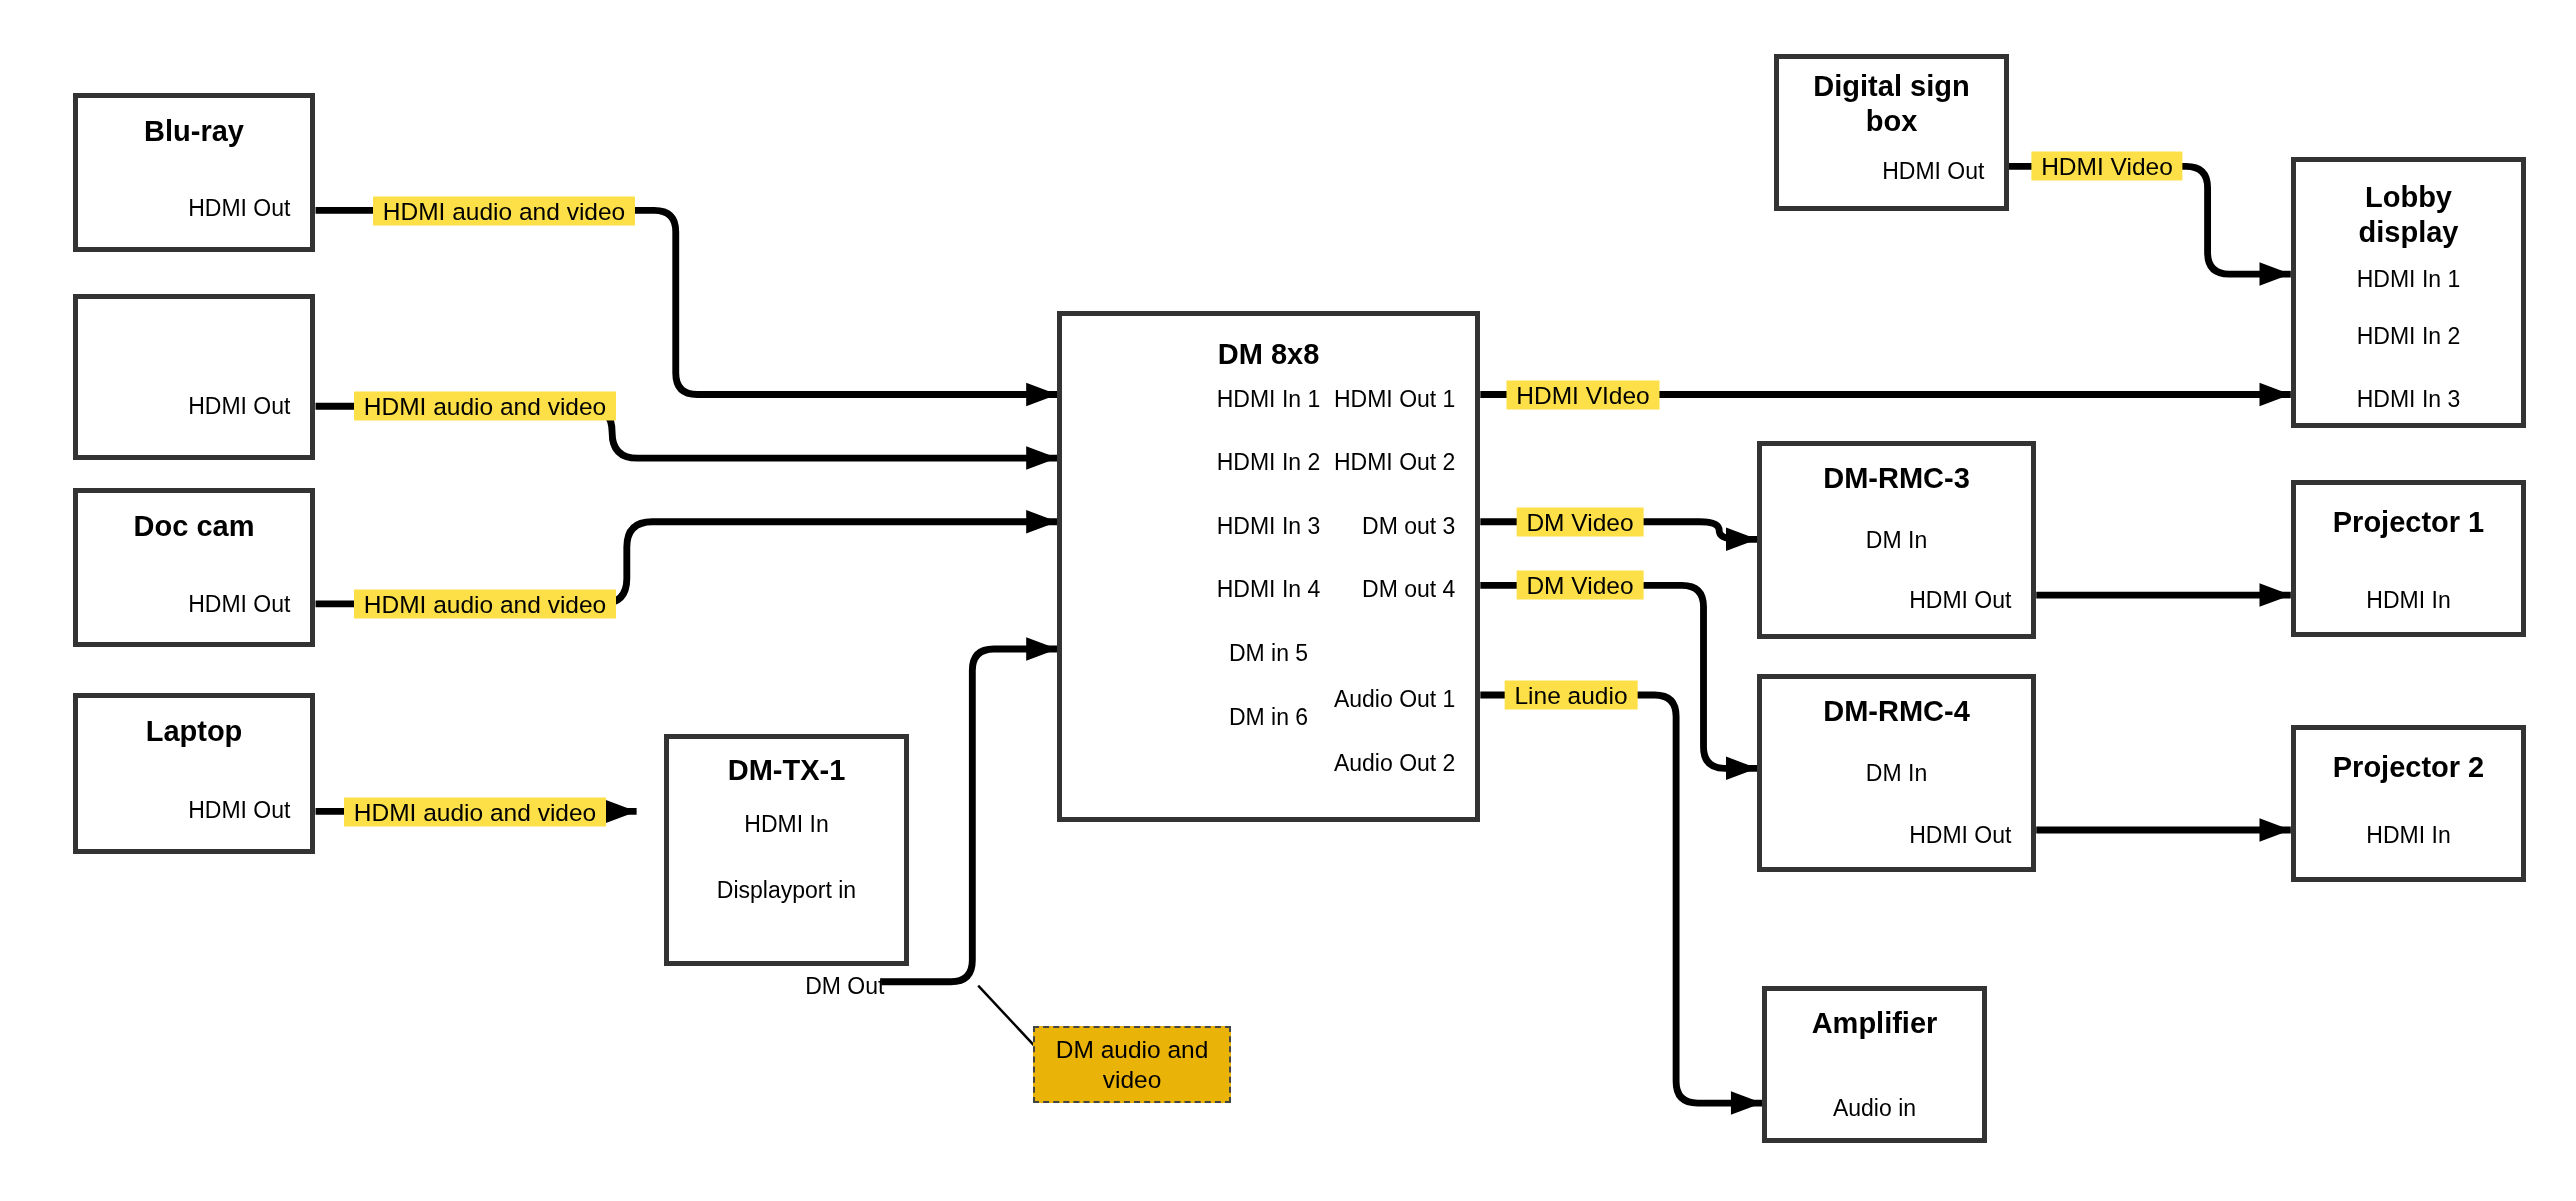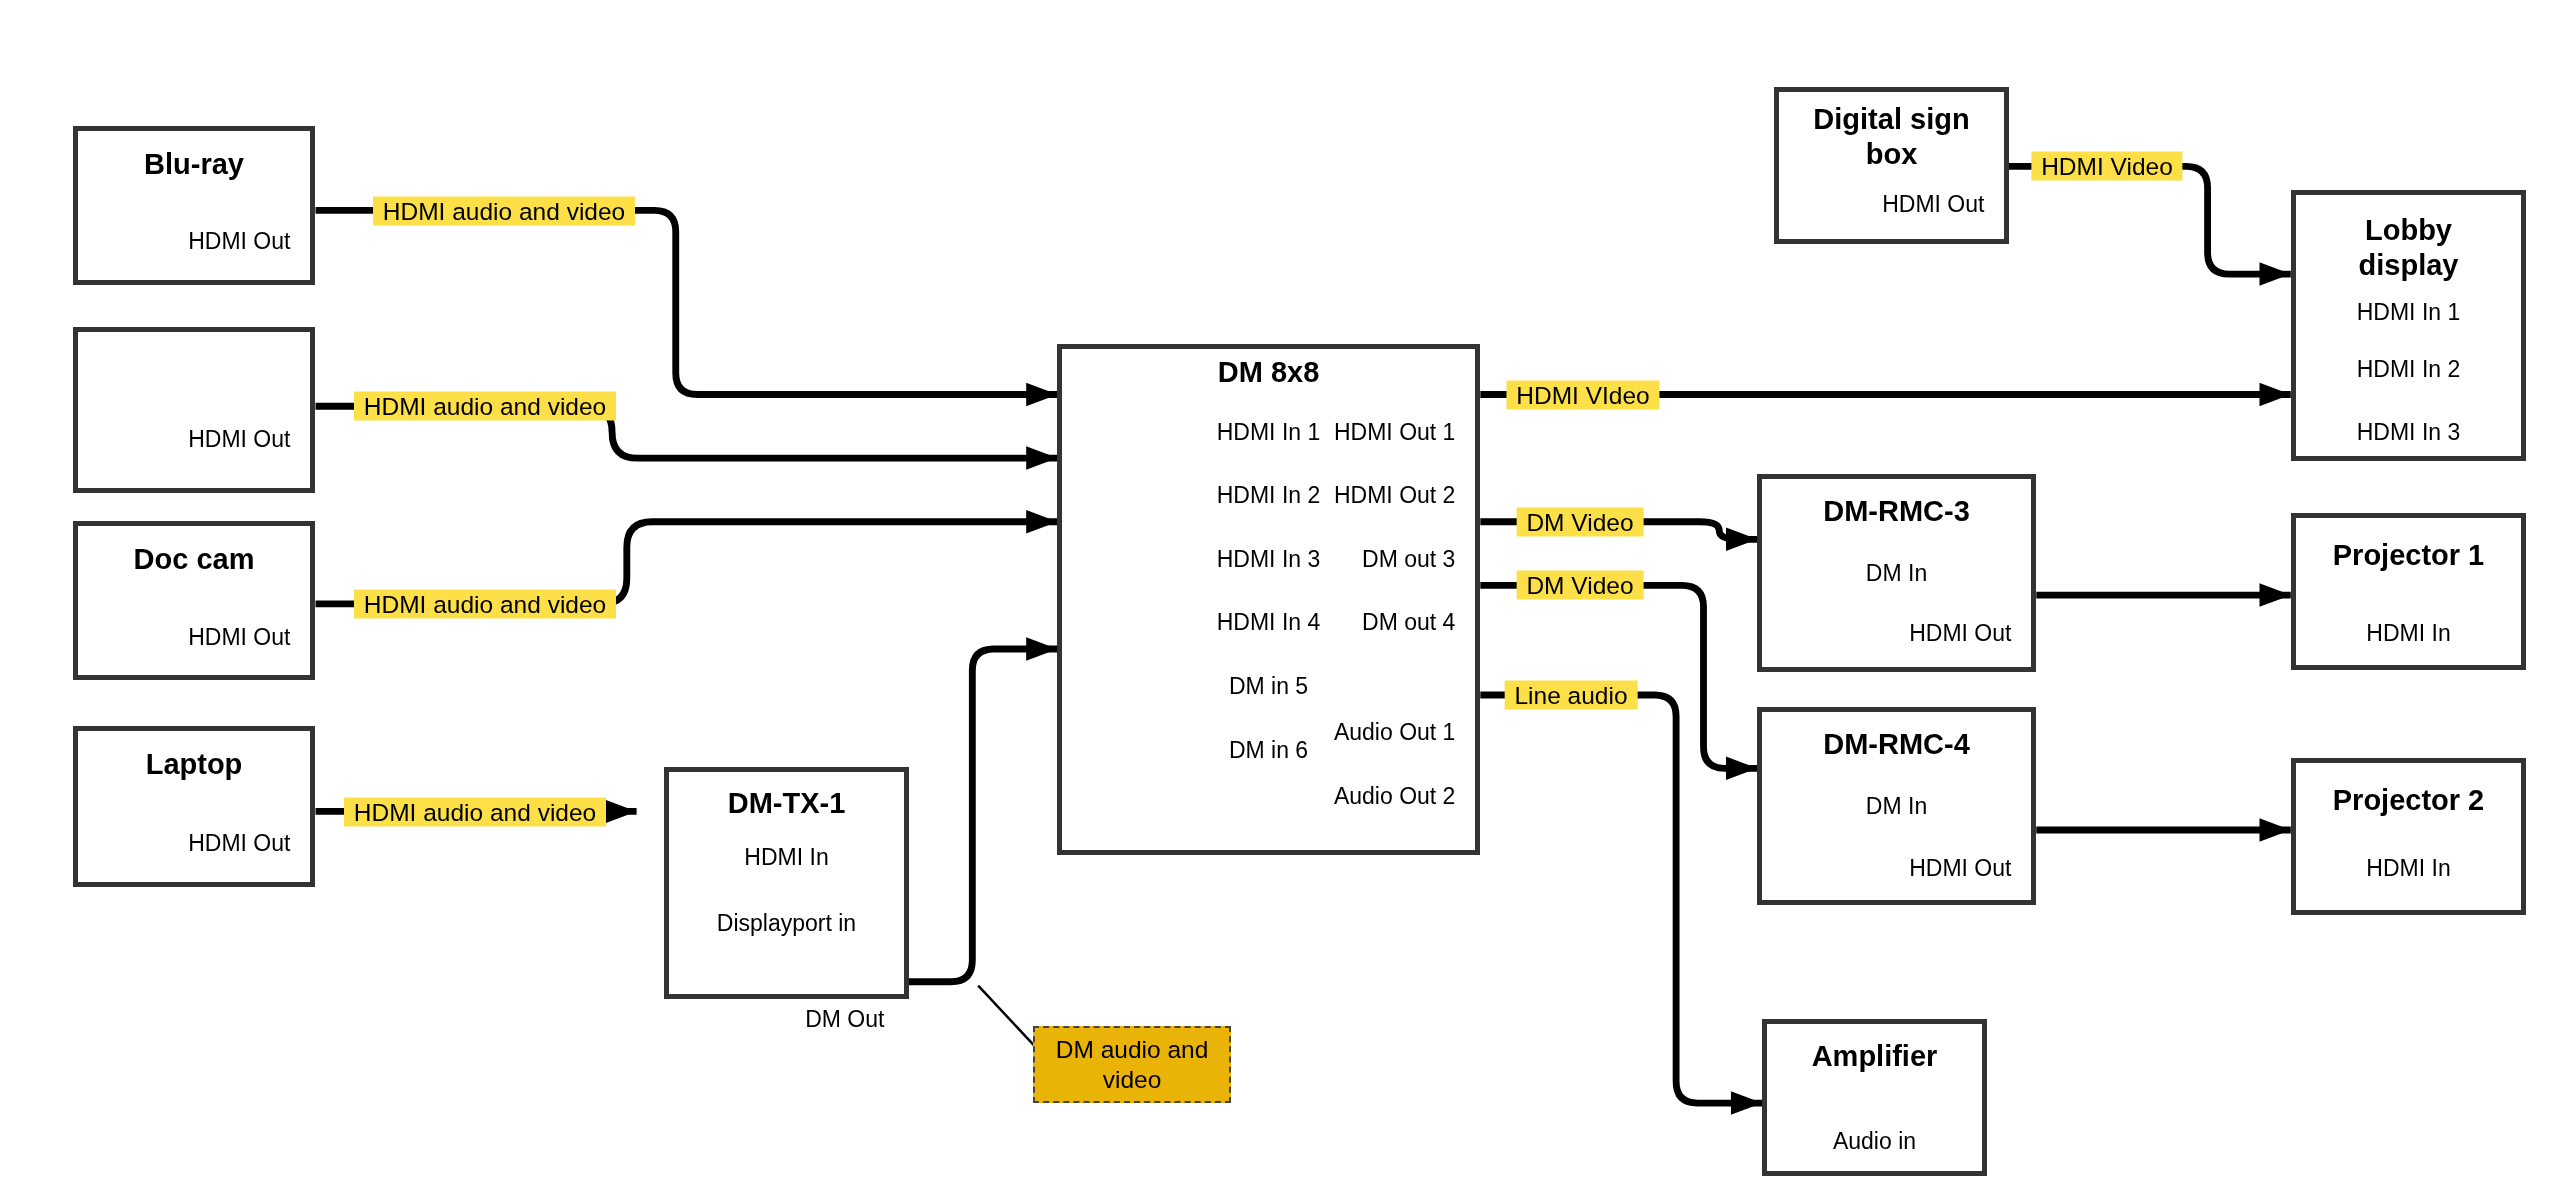--- a/index.html
+++ b/index.html
@@ -4,21 +4,21 @@
 <style>
   html,body { margin:0; padding:0; background:#ffffff; }
   .canvas {
     position:relative; width:2576px; height:1201px; background:#ffffff;
     font-family:"Liberation Sans", sans-serif; color:#000;
     overflow:hidden;
   }
   svg.wires { position:absolute; left:0; top:0; width:2576px; height:1201px; }
   .node {
     position:absolute; box-sizing:border-box;
-    border:5.9px solid #333333; background:#ffffff;margin-top:33px;
+    border:5.9px solid #333333; background:#ffffff;
   }
   .node-title {
     font-weight:bold; font-size:29px; line-height:35px;
     text-align:center; white-space:pre-line; padding-top:13.7px;
   }
   .port {
     position:absolute; left:19.6px; right:19.6px;
     font-size:23px; line-height:31px; white-space:nowrap;
   }
   .port.r { text-align:right; }
@@ -83,21 +83,21 @@
   </div>
 
   <div class="node" style="left:664px;top:734px;width:245px;height:232px">
     <div class="node-title">DM-TX-1</div>
     <div class="port l" style="top:70px">HDMI In</div>
     <div class="port l" style="top:136px">Displayport in</div>
     <div class="port r" style="top:232px">DM Out</div>
   </div>
 
   <div class="node" style="left:1057px;top:311px;width:423px;height:511px">
-    <div class="node-title" style="padding-top:6px">DM 8x8</div>
+    <div class="node-title" style="padding-top:21px">DM 8x8</div>
     <div class="port l" style="top:68px">HDMI In 1</div>
     <div class="port l" style="top:131px">HDMI In 2</div>
     <div class="port l" style="top:195px">HDMI In 3</div>
     <div class="port l" style="top:258px">HDMI In 4</div>
     <div class="port l" style="top:322px">DM in 5</div>
     <div class="port l" style="top:386px">DM in 6</div>
     <div class="port r" style="top:68px">HDMI Out 1</div>
     <div class="port r" style="top:131px">HDMI Out 2</div>
     <div class="port r" style="top:195px">DM out 3</div>
     <div class="port r" style="top:258px">DM out 4</div>

